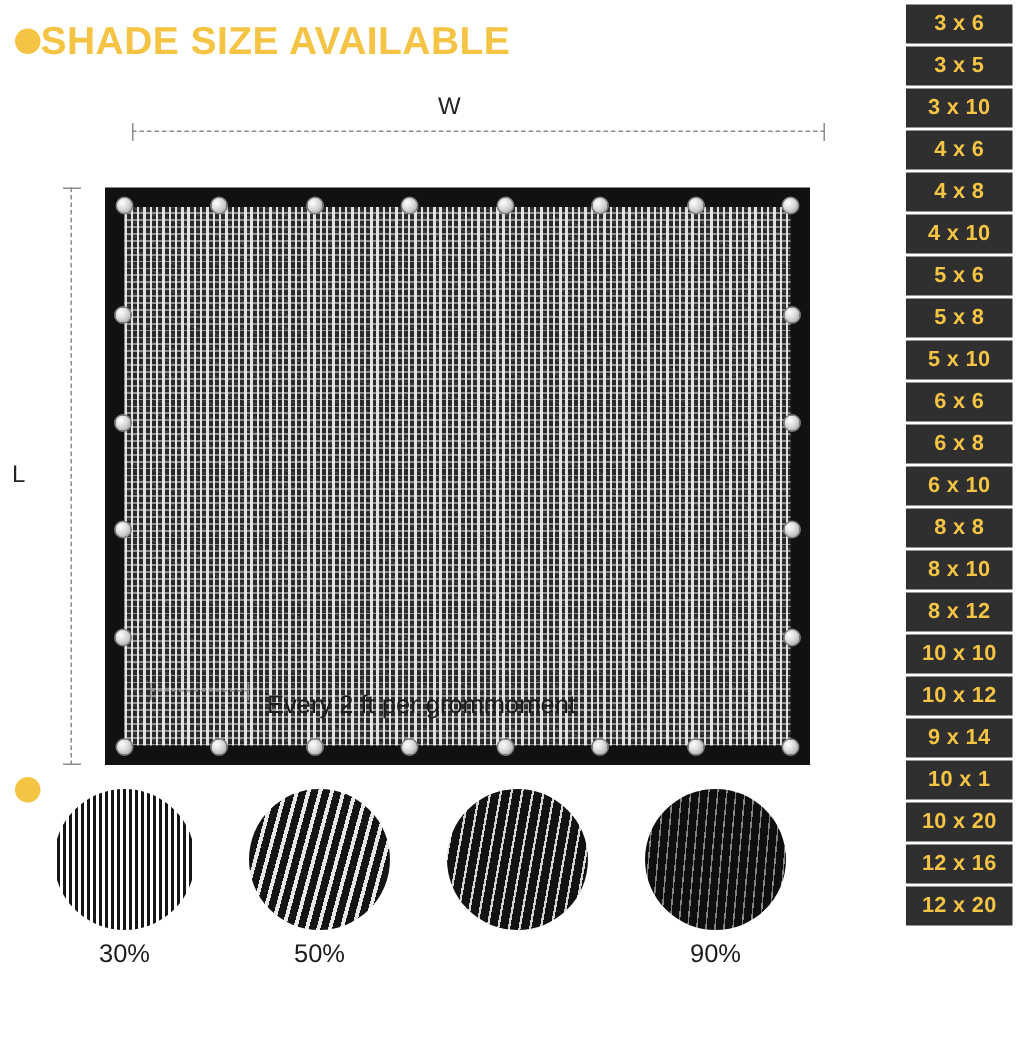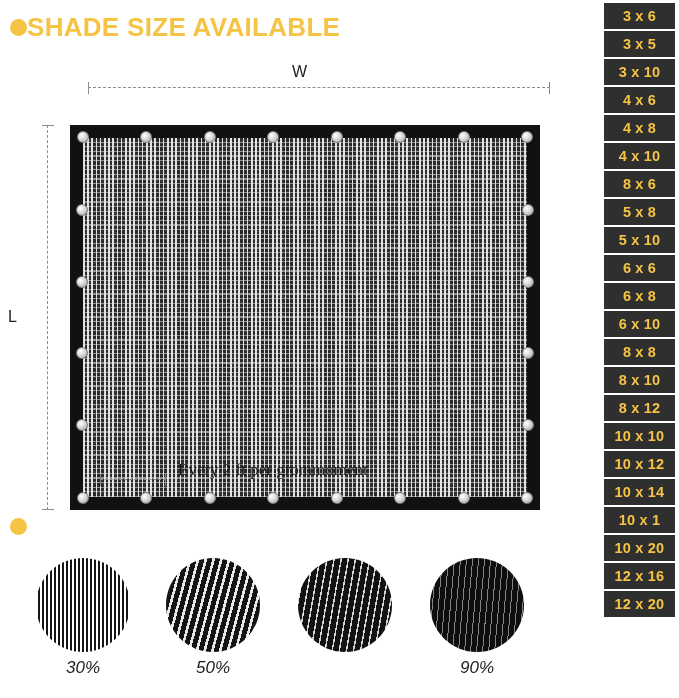--- a/index.html
+++ b/index.html
@@ -129,23 +129,22 @@
     border-radius: 50%;
     background: radial-gradient(circle at 35% 33%, #ffffff 0%, #d9d9d9 45%, #9a9a9a 100%);
     border: 1px solid #7d7d7d;
   }
 
   
   #grommet-caption {
     position: absolute;
     left: 100px; top: 405px;
     display: flex;
-    align-items: flex-end;
+    align-items: flex-start;
     gap: 12px;
-    font-family: Liberation Serif, serif;
   }
   #grommet-measure {
     position: relative;
     width: 66px;
     height: 1px;
     border-top: 1px dashed #8c8c8c;
   }
   #grommet-measure::before, #grommet-measure::after {
     content: "";
     position: absolute;
@@ -158,24 +157,23 @@
   #grommet-text {
     font-size: 17px;
     color: #1c1c1c;
     white-space: nowrap;
   }
 
   
   #swatches {
     position: absolute;
     left: 18px;
-    top: 558px;
+    top: 526px;
     width: 560px;
     height: 132px;
-    font-style: italic;
   }
   .swatch-item {
     position: absolute;
     width: 110px;
     text-align: center;
   }
   .swatch-circle {
     width: 94px;
     height: 94px;
     border-radius: 50%;
@@ -310,31 +308,31 @@
       </div>
   </div>
 
   <div id="size-list">
       <div class="size-chip">3 x 6</div>
       <div class="size-chip">3 x 5</div>
       <div class="size-chip">3 x 10</div>
       <div class="size-chip">4 x 6</div>
       <div class="size-chip">4 x 8</div>
       <div class="size-chip">4 x 10</div>
-      <div class="size-chip">8 x 6</div>
+      <div class="size-chip">5 x 6</div>
       <div class="size-chip">5 x 8</div>
       <div class="size-chip">5 x 10</div>
       <div class="size-chip">6 x 6</div>
       <div class="size-chip">6 x 8</div>
       <div class="size-chip">6 x 10</div>
       <div class="size-chip">8 x 8</div>
       <div class="size-chip">8 x 10</div>
       <div class="size-chip">8 x 12</div>
       <div class="size-chip">10 x 10</div>
       <div class="size-chip">10 x 12</div>
-      <div class="size-chip">10 x 14</div>
+      <div class="size-chip">9 x 14</div>
       <div class="size-chip">10 x 1</div>
       <div class="size-chip">10 x 20</div>
       <div class="size-chip">12 x 16</div>
       <div class="size-chip">12 x 20</div>
     </div>
 
 </div>
 
 </body></html>

